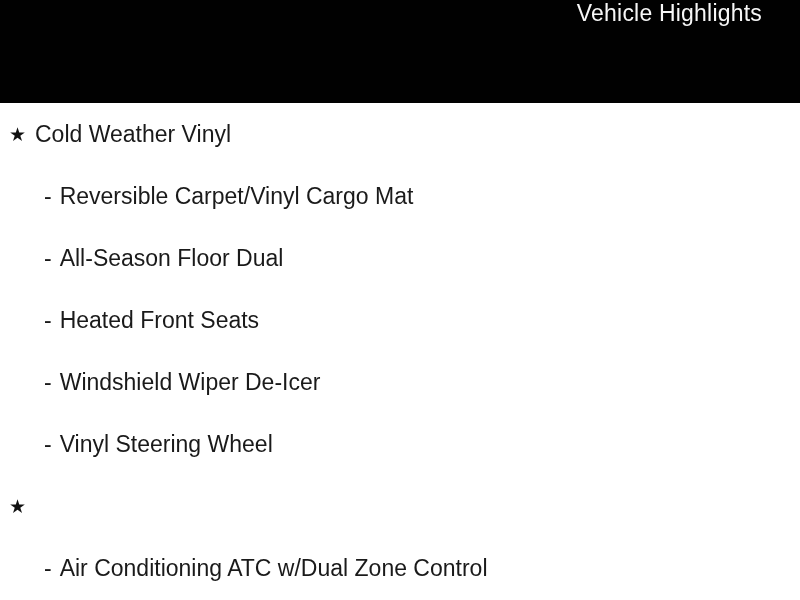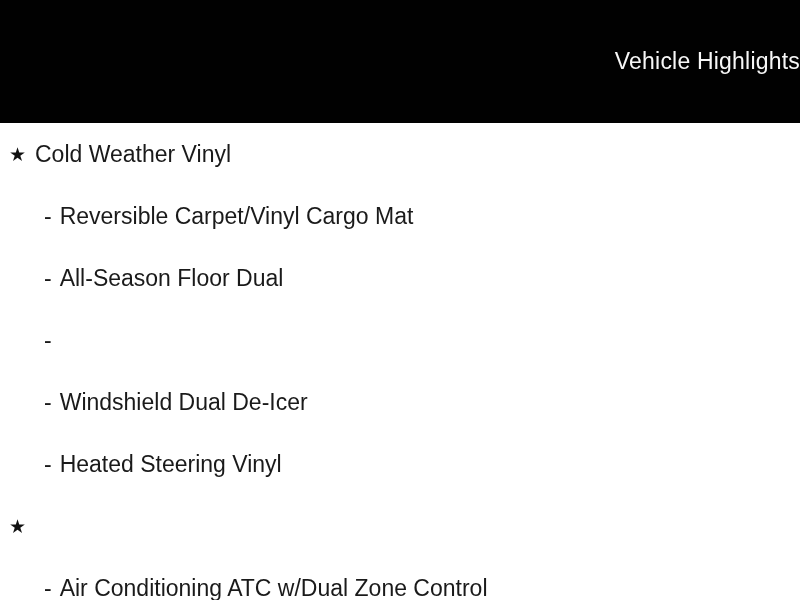--- a/index.html
+++ b/index.html
@@ -11,25 +11,26 @@
     position: relative;
     width: 800px;
     height: 600px;
     background: #ffffff;
     overflow: hidden;
     font-family: "Liberation Sans", "DejaVu Sans", sans-serif;
   }
   .header {
     box-sizing: border-box;
     width: 100%;
-    height: 123px;
+    height: 103px;
     background: #010101;
     display: flex;
-    align-items: center;
+    align-items: flex-start;
     justify-content: flex-end;
+    padding-right: 38px;
   }
   .header-title {
     color: #f7f7f7;
     font-size: 23px;
     letter-spacing: 0.2px;
   }
   .content {
     box-sizing: border-box;
     width: 100%;
     height: 497px;
@@ -76,28 +77,29 @@
       <div class="row item-row">
         <span class="dash">-</span>
         <span>Reversible Carpet/Vinyl Cargo Mat</span>
       </div>
       <div class="row item-row">
         <span class="dash">-</span>
         <span>All-Season Floor Dual</span>
       </div>
       <div class="row item-row">
         <span class="dash">-</span>
+        <span>Heated Front Seats</span>
       </div>
       <div class="row item-row">
         <span class="dash">-</span>
-        <span>Windshield Dual De-Icer</span>
+        <span>Windshield Wiper De-Icer</span>
       </div>
       <div class="row item-row">
         <span class="dash">-</span>
-        <span>Heated Steering Vinyl</span>
+        <span>Vinyl Steering Wheel</span>
       </div>
       <div class="row group-row">
         <span class="star">★</span>
       </div>
       <div class="row item-row">
         <span class="dash">-</span>
         <span>Air Conditioning ATC w/Dual Zone Control</span>
       </div>
     </main>
 </div>

